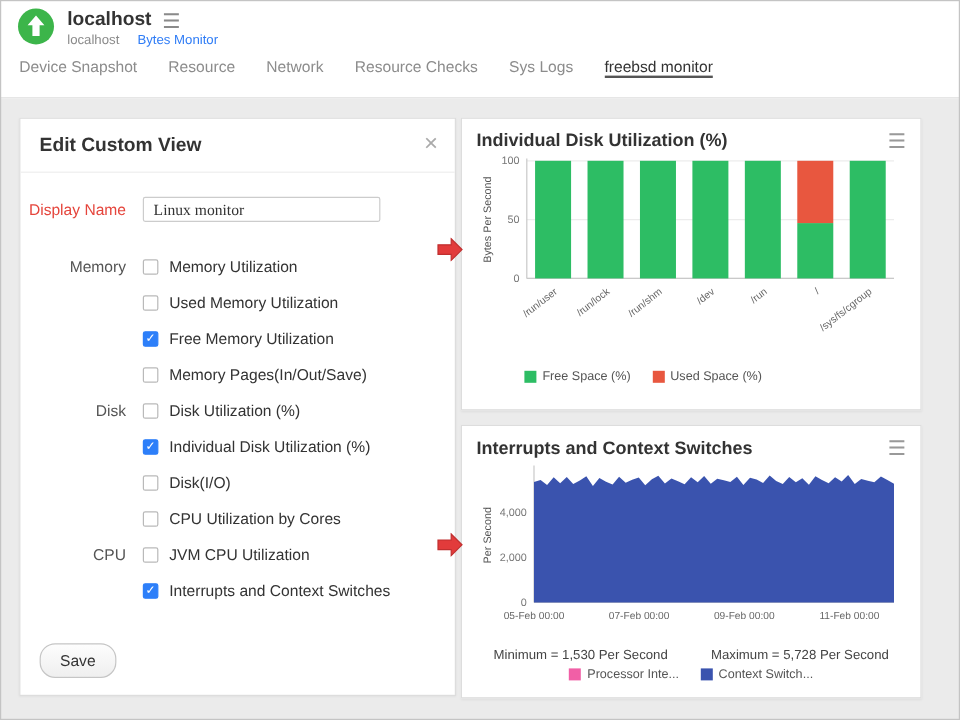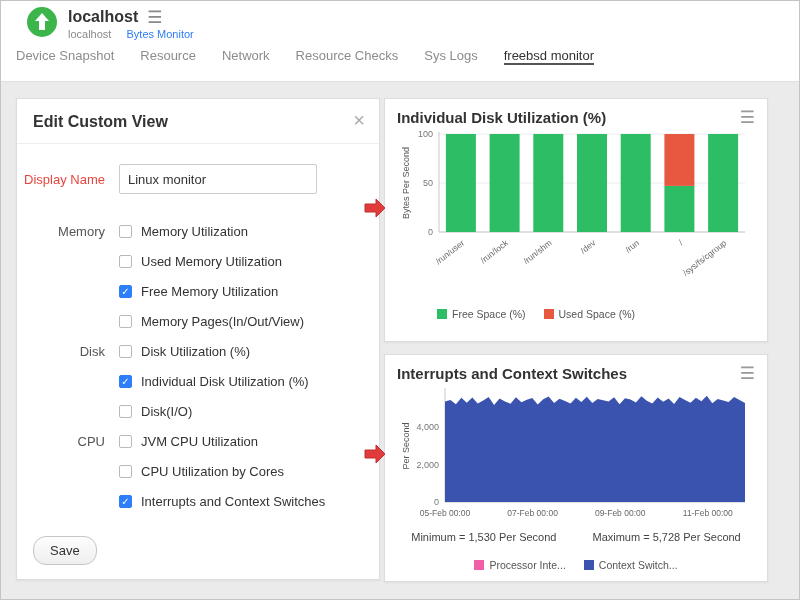--- a/index.html
+++ b/index.html
@@ -4,21 +4,21 @@
 <style>
   * { box-sizing: border-box; margin: 0; padding: 0; }
   html,body { width:800px; height:600px; }
   body {
     font-family: "Liberation Sans", sans-serif;
     background:#fff; position:relative; overflow:hidden;
   }
   #frame { position:absolute; inset:0; border:1px solid #c4c4c4; pointer-events:none; z-index:50; }
 
   
-  .hdr { position:absolute; top:0; left:12px; right:0; height:48px; background:#fff;
+  .hdr { position:absolute; top:0; left:0; right:0; height:48px; background:#fff;
          display:flex; align-items:center; gap:10px; padding:4px 14px; }
   .hdr-icon { flex:0 0 auto; }
   .title-row { display:flex; align-items:center; gap:9px; }
   .hdr-title { font-size:16px; font-weight:700; color:#333; }
   .hdr-menu { color:#8a8a8a; font-size:17px; line-height:1; cursor:pointer; }
   .crumbs { font-size:11px; margin-top:2px; }
   .crumb-host { color:#8a8a8a; margin-right:12px; }
   .crumb-link { color:#2e7cf6; cursor:pointer; }
 
   
@@ -36,22 +36,22 @@
   
   .panel { position:absolute; left:16px; top:16px; width:364px; height:482px;
            background:#fff; border:1px solid #ddd; box-shadow:0 1px 2px rgba(0,0,0,.06); }
   .panel-title-row { padding:14px 16px 12px; border-bottom:1px solid #eee; position:relative; }
   .panel-title { font-size:16px; font-weight:700; color:#333; }
   .panel-close { position:absolute; right:14px; top:10px; font-size:20px; color:#aaa; cursor:pointer; }
   .form { padding-top:20px; }
   .row { display:flex; align-items:center; margin-bottom:22px; }
   .lbl { width:102px; text-align:right; padding-right:14px; font-size:13px; flex:0 0 auto; }
   .red { color:#e5453c; }
-  .name-input { width:198px; height:30px; border:1px solid #ccc; border-radius:2px;
-                padding:2px 8px; font-size:13px; color:#333; font-family:Liberation Sans, sans-serif; }
+  .name-input { width:198px; height:21px; border:1px solid #ccc; border-radius:2px;
+                padding:2px 8px; font-size:13px; color:#333; font-family:Liberation Serif, serif; }
   .opt-row { display:flex; align-items:center; height:30px; }
   .grp-label { width:102px; text-align:right; padding-right:14px; font-size:13px; color:#555; flex:0 0 auto; }
   .cb { width:13px; height:13px; border:1px solid #b9b9b9; background:#fff; border-radius:2px;
         display:inline-flex; align-items:center; justify-content:center;
         font-size:10px; color:#fff; margin-right:9px; flex:0 0 auto; cursor:pointer; }
   .cb.on { background:#2d7ff9; border-color:#2d7ff9; }
   .opt-label { font-size:13px; color:#333; }
   .save-btn { position:absolute; left:16px; bottom:14px; padding:6px 16px; font-size:13px; color:#333;
               background:linear-gradient(#fdfdfd,#efefef); border:1px solid #c5c5c5; border-radius:13px; cursor:pointer;
               font-family:"Liberation Sans",sans-serif; }
@@ -61,22 +61,22 @@
           padding:10px 12px; box-shadow:0 1px 2px rgba(0,0,0,.06); }
   .card1 { top:16px; height:244px; }
   .card2 { top:272px; height:228px; }
   .card-head { display:flex; justify-content:space-between; align-items:flex-start; margin-bottom:2px; }
   .card-title { font-size:15px; font-weight:700; color:#333; }
   .card-menu { color:#999; font-size:17px; line-height:1; cursor:pointer; }
   svg.chart { display:block; }
   .legend { display:flex; gap:18px; margin-left:40px; font-size:10.5px; color:#555; align-items:center; }
   .legend-item { display:inline-flex; align-items:center; }
   .sw { width:10px; height:10px; display:inline-block; margin-right:5px; }
-  .minmax { display:flex; justify-content:center; gap:36px; font-size:11px; color:#444; margin-top:1px; }
-  .legend2 { justify-content:center; margin-left:0; margin-top:16px; }
+  .minmax { display:flex; justify-content:center; gap:36px; font-size:11px; color:#444; margin-top:10px; }
+  .legend2 { justify-content:center; margin-left:0; margin-top:4px; }
 
   .arrow { position:absolute; z-index:10; }
   .arrow1 { left:364px; top:116px; }
   .arrow2 { left:364px; top:362px; }
 </style>
 </head>
 <body>
 
 <div id="frame"></div>
 
@@ -135,46 +135,46 @@
             <span class="opt-label">Used Memory Utilization</span>
           </div>
           <div class="opt-row">
             <div class="grp-label"></div>
             <span class="cb on">✓</span>
             <span class="opt-label">Free Memory Utilization</span>
           </div>
           <div class="opt-row">
             <div class="grp-label"></div>
             <span class="cb"></span>
-            <span class="opt-label">Memory Pages(In/Out/View)</span>
+            <span class="opt-label">Memory Pages(In/Out/Save)</span>
           </div>
           <div class="opt-row">
             <div class="grp-label">Disk</div>
             <span class="cb"></span>
             <span class="opt-label">Disk Utilization (%)</span>
           </div>
           <div class="opt-row">
             <div class="grp-label"></div>
             <span class="cb on">✓</span>
             <span class="opt-label">Individual Disk Utilization (%)</span>
           </div>
           <div class="opt-row">
             <div class="grp-label"></div>
             <span class="cb"></span>
             <span class="opt-label">Disk(I/O)</span>
           </div>
           <div class="opt-row">
+            <div class="grp-label"></div>
+            <span class="cb"></span>
+            <span class="opt-label">CPU Utilization by Cores</span>
+          </div>
+          <div class="opt-row">
             <div class="grp-label">CPU</div>
             <span class="cb"></span>
             <span class="opt-label">JVM CPU Utilization</span>
-          </div>
-          <div class="opt-row">
-            <div class="grp-label"></div>
-            <span class="cb"></span>
-            <span class="opt-label">CPU Utilization by Cores</span>
           </div>
           <div class="opt-row">
             <div class="grp-label"></div>
             <span class="cb on">✓</span>
             <span class="opt-label">Interrupts and Context Switches</span>
           </div>
         </div>
     </div>
     <button class="save-btn">Save</button>
   </div>

